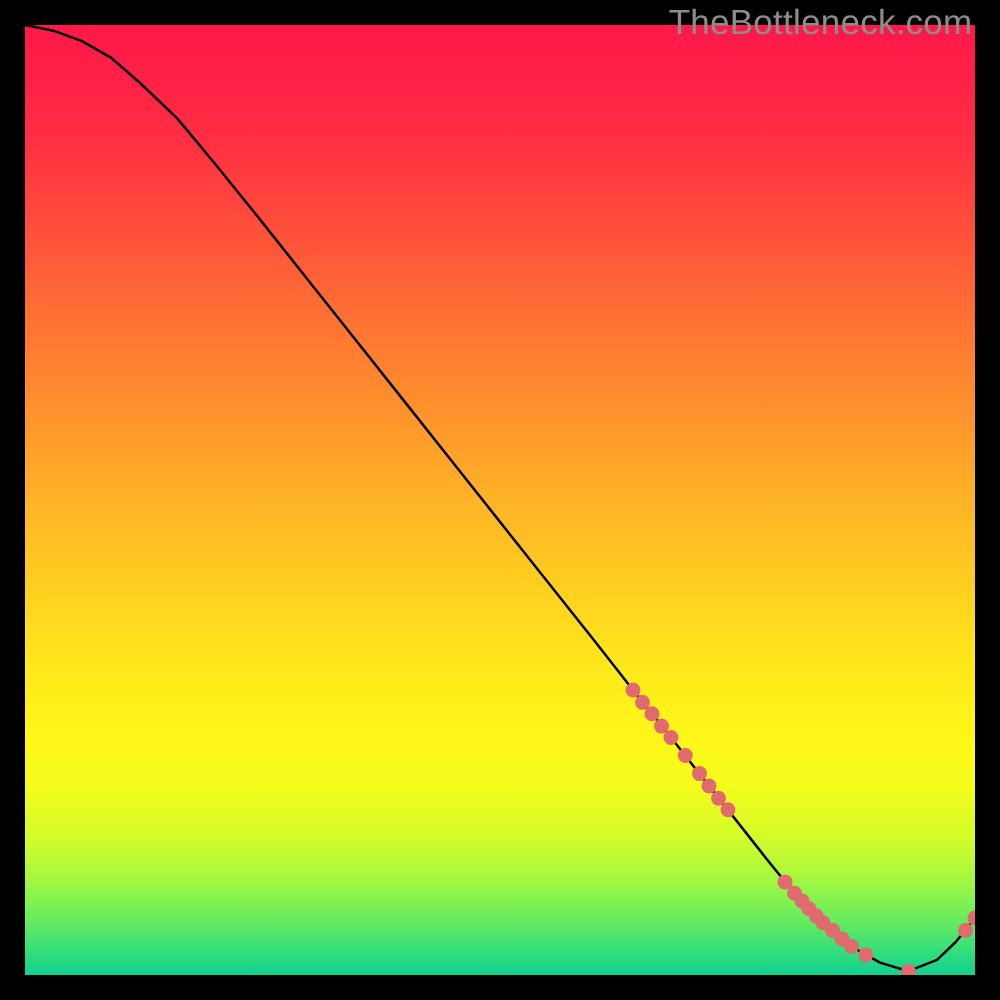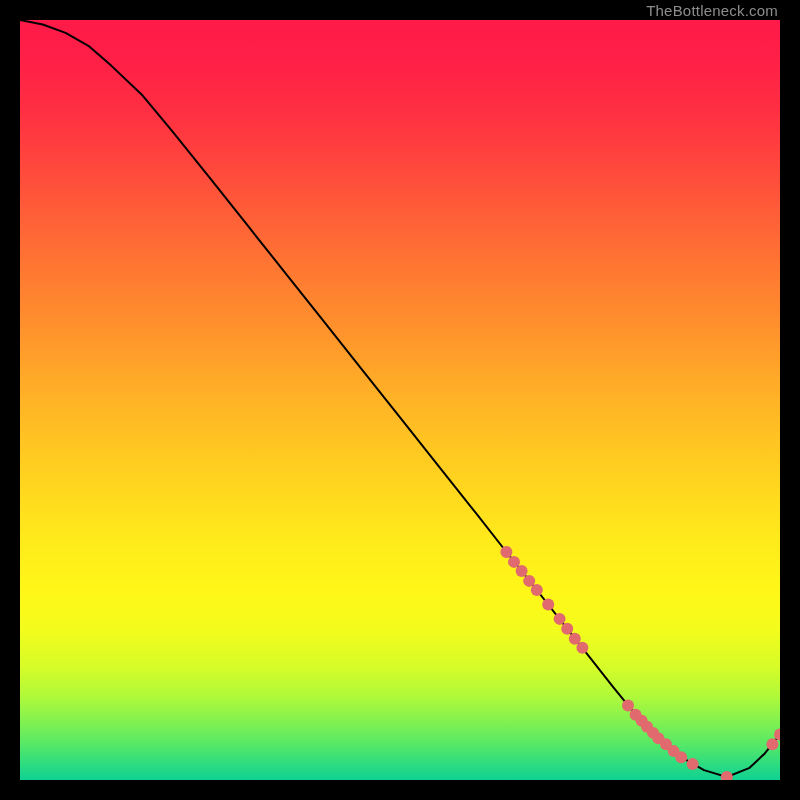--- a/index.html
+++ b/index.html
@@ -24,21 +24,21 @@
     left: 0;
     top: 0;
     width: 760px;
     height: 760px;
   }
   .watermark {
     position: absolute;
     top: 2px;
     right: 22px;
     color: #8d8d8d;
-    font-size: 15px;
+    font-size: 28px;
     font-weight: 500;
     letter-spacing: 0.2px;
     user-select: none;
   }
   svg { display: block; }
 </style>
 </head>
 <body>
 
 <div class="frame">

